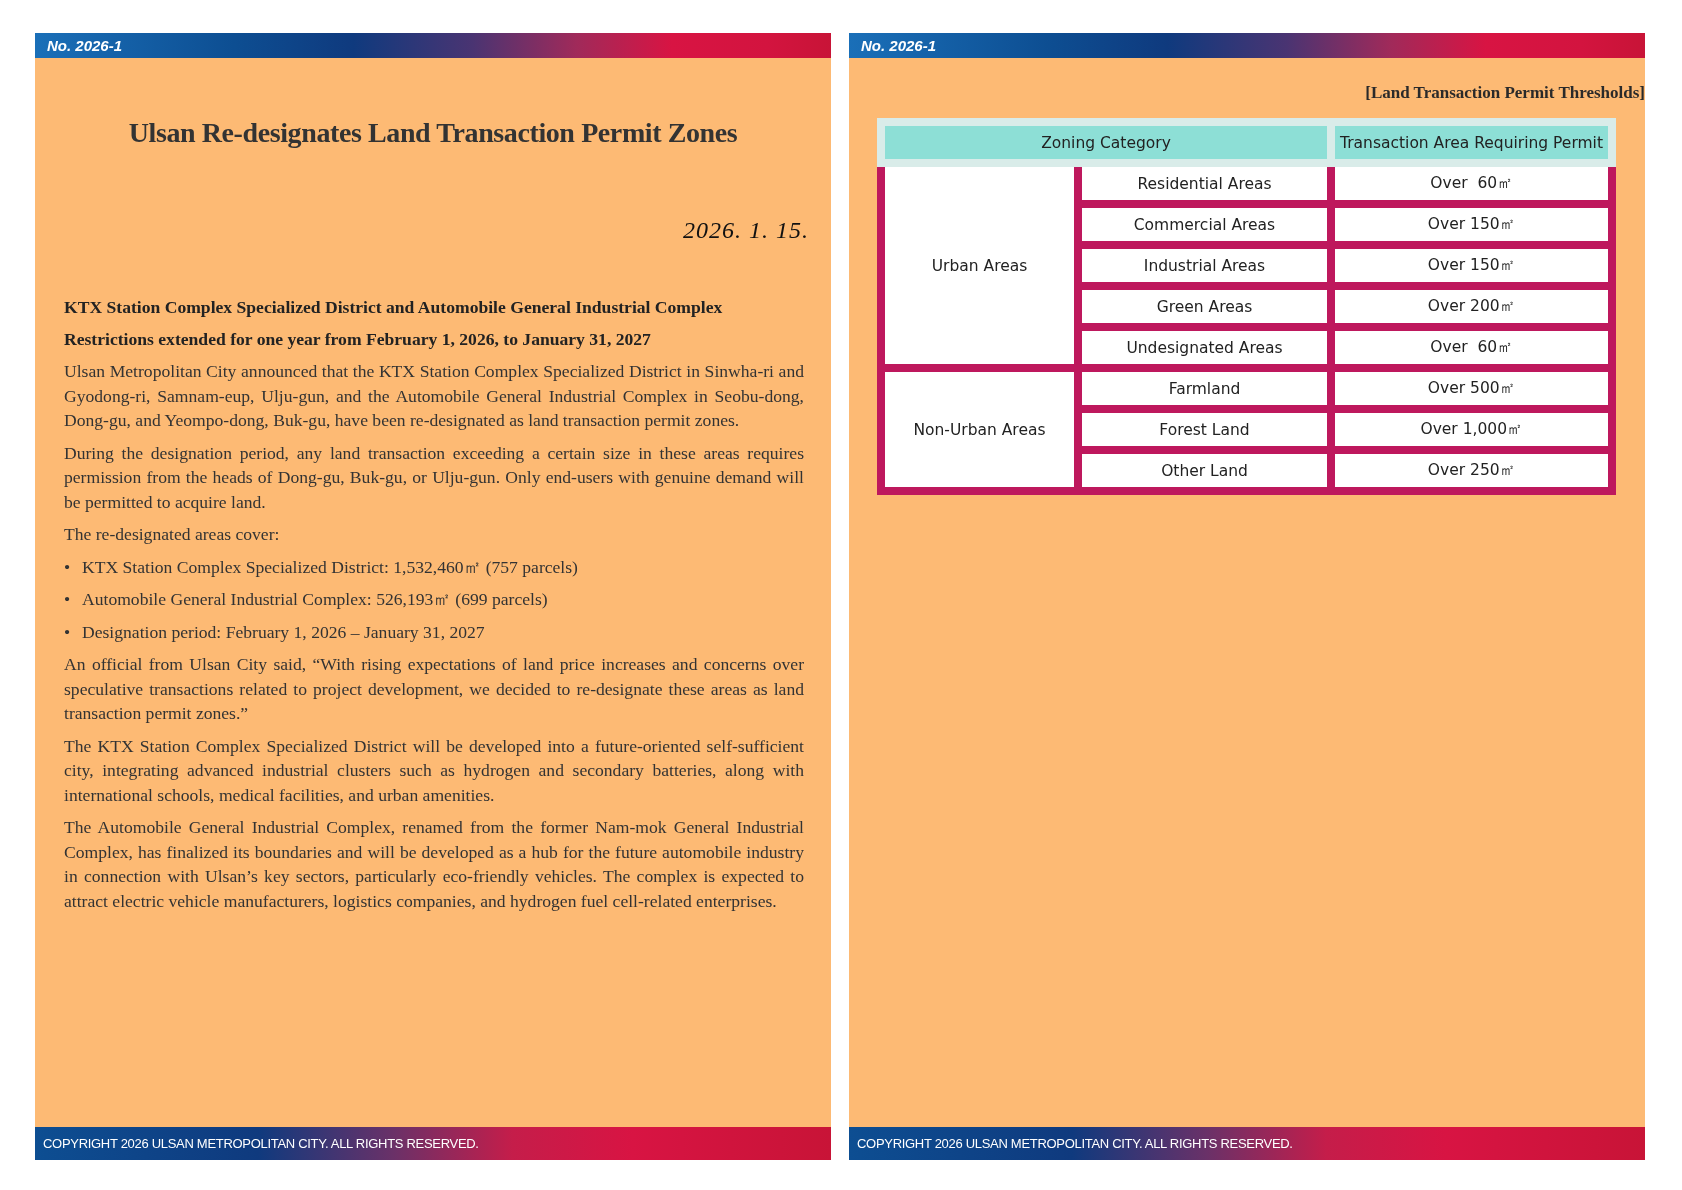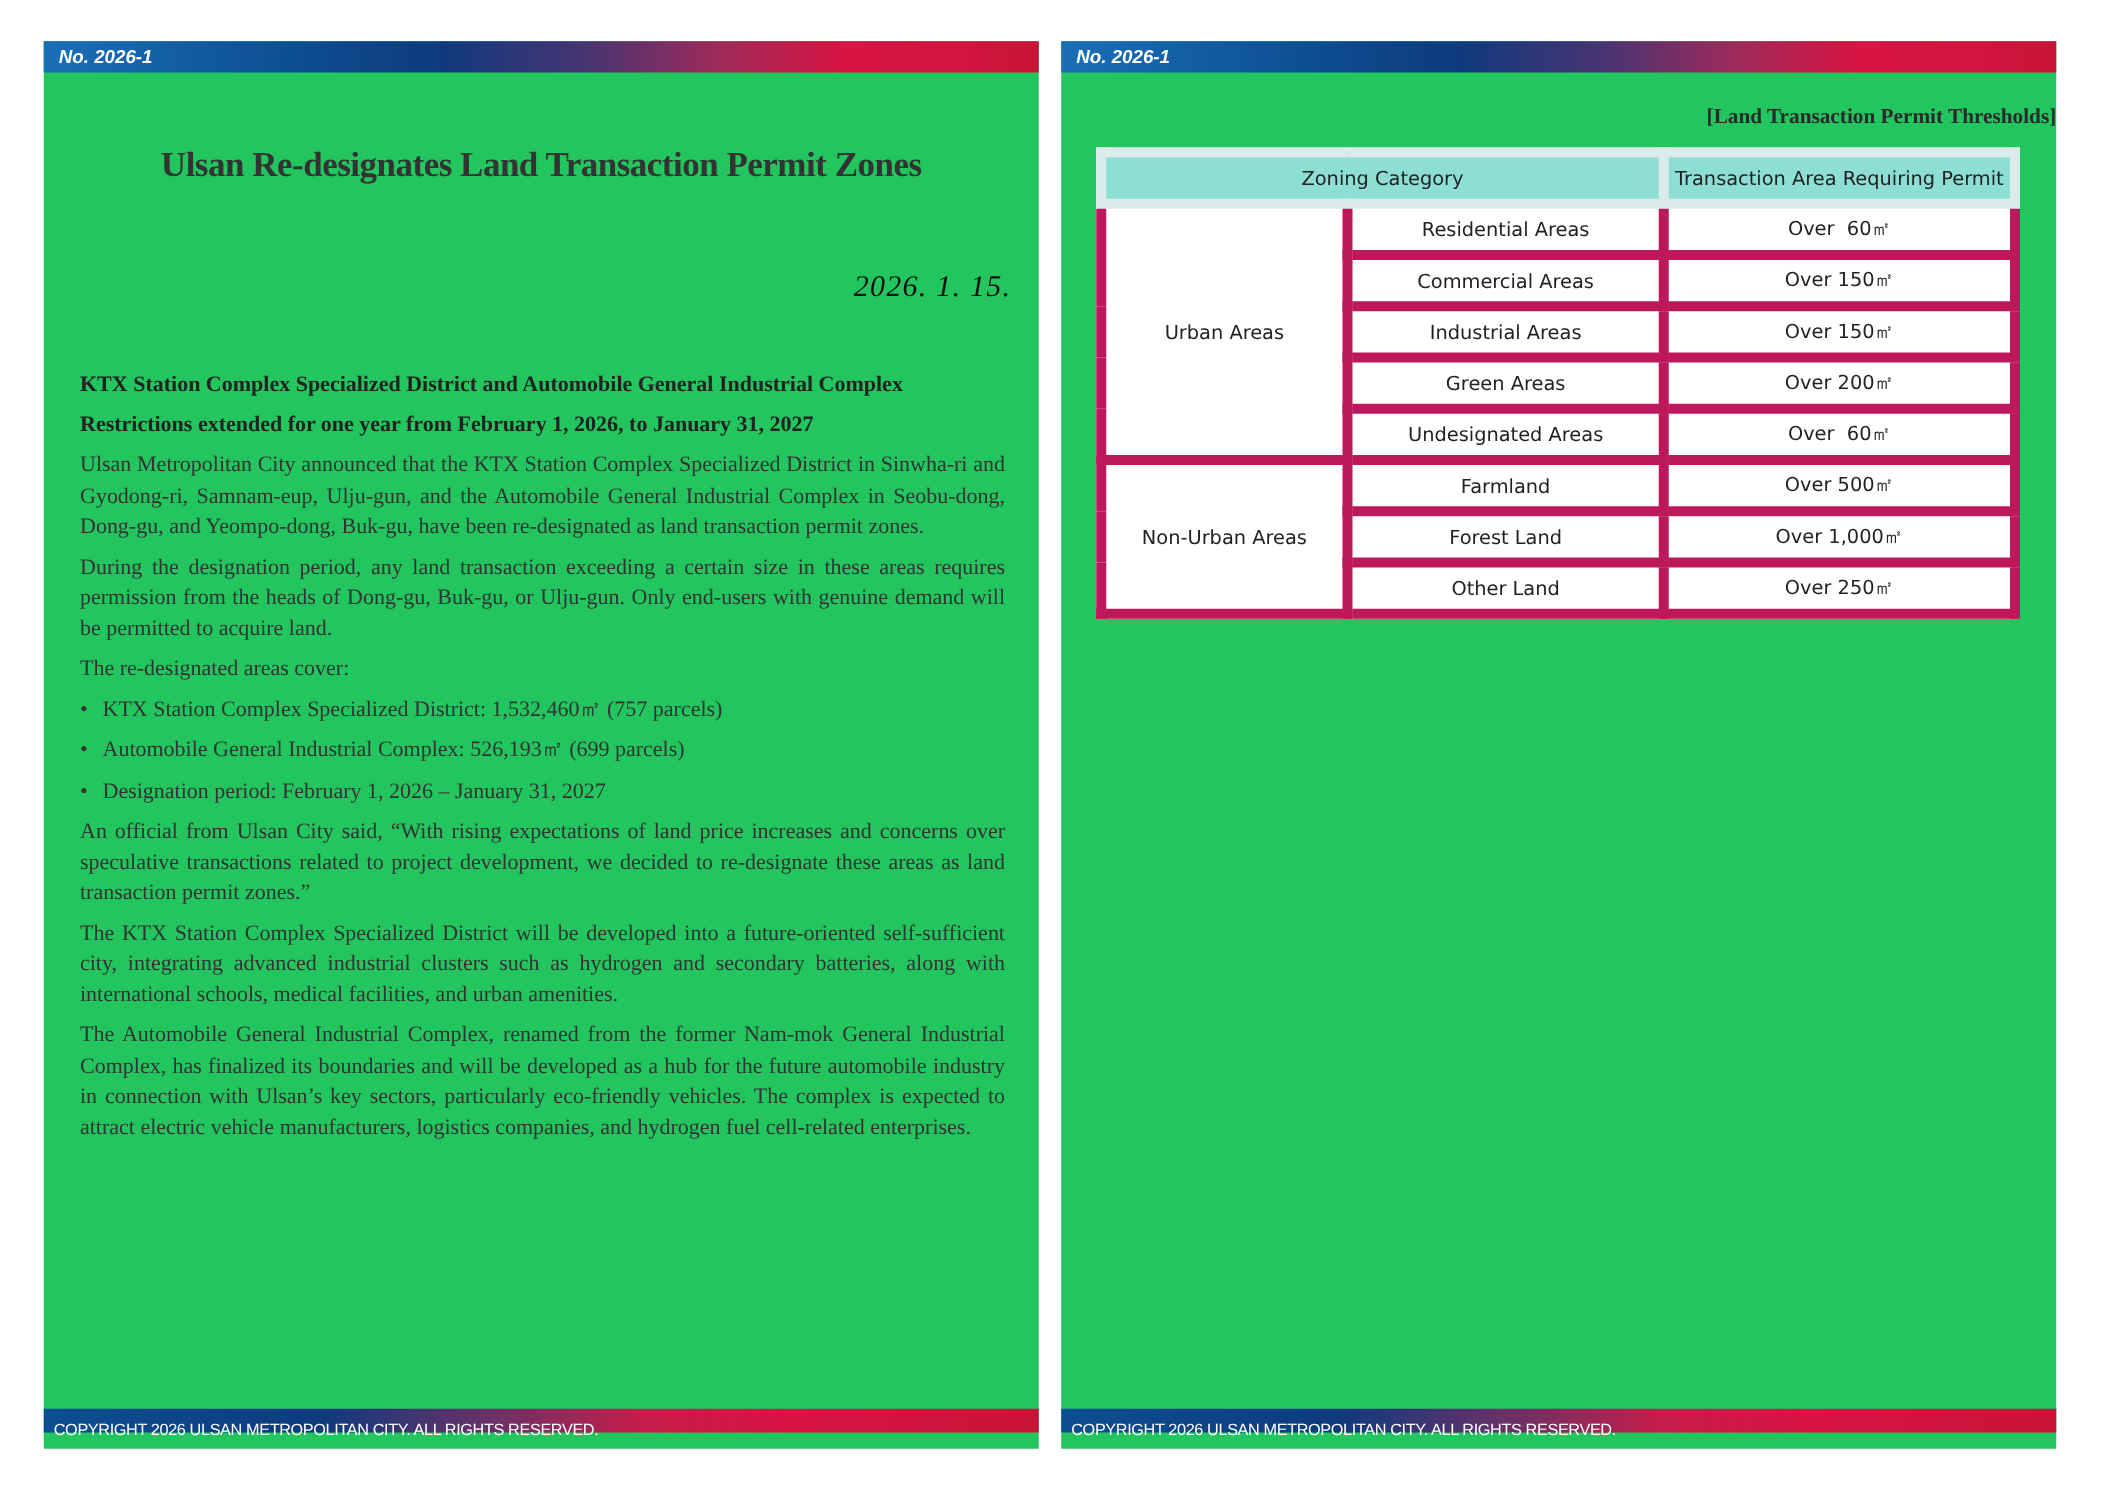--- a/index.html
+++ b/index.html
@@ -1,23 +1,23 @@
 <!DOCTYPE html>
 <html><head>
 <meta charset="utf-8">
 <style>
   html,body{margin:0;padding:0;}
   body{width:1682px;height:1190px;background:#ffffff;position:relative;overflow:hidden;font-family:"Liberation Serif","DejaVu Serif",serif;color:#2a2a2a;}
-  .page{position:absolute;top:33px;width:796px;height:1126px;background:#22c55e;}
+  .page{position:absolute;top:33px;width:796px;height:1126px;background:#fdba74;}
   #page-left{left:35px;}
   #page-right{left:849px;}
   .hdr-bar{position:absolute;left:0;top:0;width:100%;height:25px;
     background:linear-gradient(90deg,#1a6fb8 0%,#0d4e92 25%,#0f3a7e 40%,#4a3472 55%,#a02a5a 68%,#d81443 80%,#d3143f 92%,#c81437 100%);}
   .hdr-bar span{position:absolute;left:12px;top:4px;font-family:"Liberation Sans","DejaVu Sans",sans-serif;font-weight:bold;font-style:italic;font-size:15px;color:#ffffff;}
-  .ftr-bar{position:absolute;left:0;top:1094px;width:100%;height:19px;
+  .ftr-bar{position:absolute;left:0;top:1094px;width:100%;height:33px;
     background:linear-gradient(90deg,#0d4e92 0%,#0f3a7e 28%,#6a3168 45%,#c51d4a 60%,#d81443 75%,#c81437 100%);}
   .ftr-bar span{position:absolute;left:8px;top:9px;font-family:"Liberation Sans","DejaVu Sans",sans-serif;font-size:13px;color:#ffffff;letter-spacing:-0.3px;}
   .title{position:absolute;left:0;width:100%;top:84px;text-align:center;font-size:28px;font-weight:bold;color:#333;letter-spacing:-0.4px;}
   .date{position:absolute;right:22px;top:184px;font-size:24px;font-style:italic;color:#111;letter-spacing:1px;}
   .body{position:absolute;left:29px;width:740px;top:262px;font-size:17.6px;line-height:24.5px;color:#333;}
   .body p{margin:0 0 8px 0;text-align:justify;}
   .body .sub{font-weight:bold;margin:0 0 8px 0;line-height:24px;text-align:left;color:#222;}
   .body ul{margin:0 0 8px 0;padding:0;list-style:none;}
   .body li{margin:0 0 8px 0;padding-left:18px;position:relative;}
   .body li .bullet{position:absolute;left:0;top:0;}

